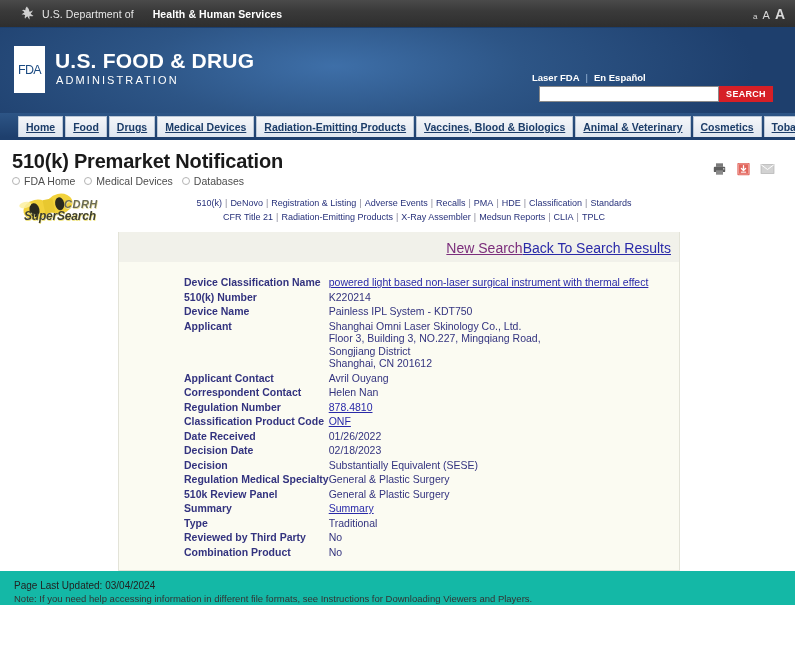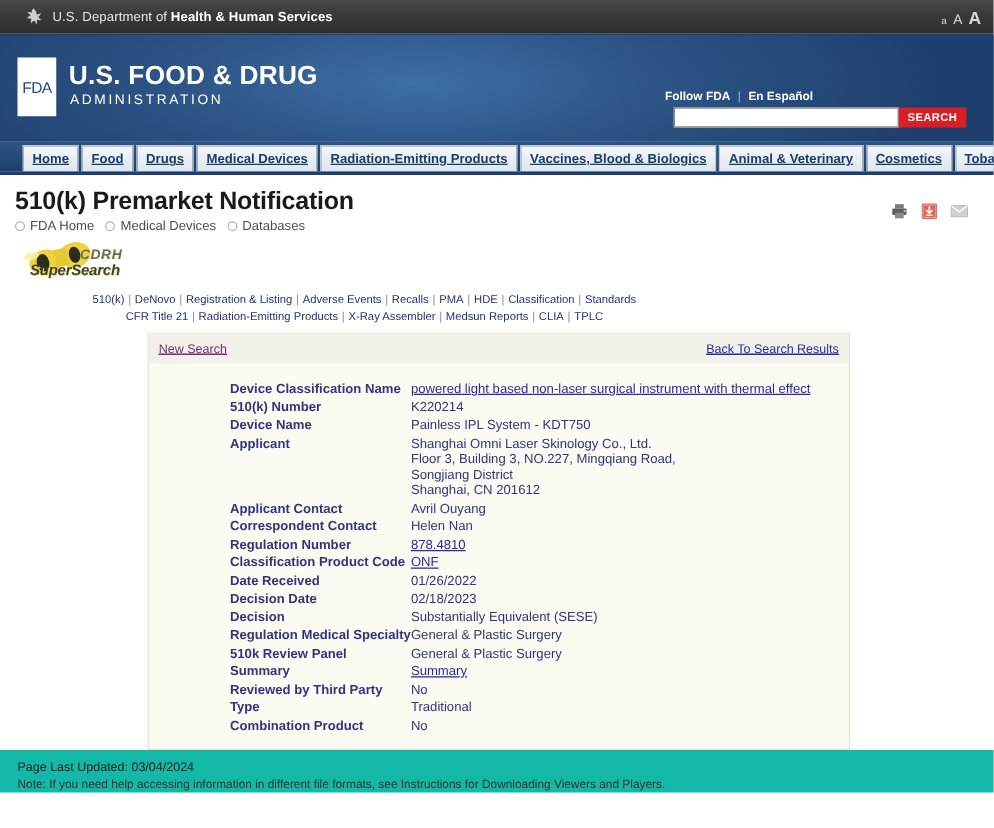--- a/index.html
+++ b/index.html
@@ -25,21 +25,21 @@
     margin-right: 6px;
     flex: 0 0 auto;
     display: block;
   }
   #hhs-text {
     color: #e8e8e8;
     font-size: 10.5px;
     letter-spacing: 0.1px;
     white-space: nowrap;
   }
-  #hhs-text b { color: #ffffff; font-weight: bold; }
+  #hhs-text b { color: #ffffff; font-weight: bold; margin-left: 16px; }
   #font-sizer {
     margin-left: auto;
     display: flex;
     align-items: baseline;
     gap: 5px;
     color: #d8d8d8;
   }
   #font-sizer span { cursor: pointer; }
   .fs-s { font-size: 8px; }
   .fs-m { font-size: 11px; }
@@ -190,21 +190,20 @@
     align-items: center;
   }
   .tool-ico { width: 15px; height: 14px; display: block; cursor: pointer; }
 
   
   #midbar {
     display: flex;
     align-items: flex-start;
     padding: 2px 0 6px 14px;
     min-height: 40px;
-    flex-direction: column;
   }
   #supersearch {
     width: 110px; height: 36px;
     background: #ffffff;
     position: relative;
     flex: 0 0 auto;
     overflow: hidden;
   }
   #ss-txt1 {
     position: absolute;
@@ -245,26 +244,25 @@
   #content {
     margin: 0 0 0 118px;
     width: 562px;
     background: #fbfbf2;
     border: 1px solid #e3e3d8;
     border-top: none;
     padding: 0;
   }
   #searchnav {
     display: flex;
-    justify-content: space-between;
+    justify-content: flex-end;
     align-items: center;
     padding: 8px 8px 6px 8px;
     background: #f1f1ea;
-    font-size: 10px;
-    text-decoration: underline;
+    font-size: 14px;
   }
   #new-search {
     color: #7b2d7b;
     text-decoration: underline;
     cursor: pointer;
   }
   #back-results {
     color: #2929a8;
     text-decoration: underline;
     cursor: pointer;
@@ -331,21 +329,21 @@
       <span>FDA</span>
     </div>
     <div id="brand-lines">
       <div id="brand-l1">U.S. FOOD &amp; DRUG</div>
       <div id="brand-l2">ADMINISTRATION</div>
     </div>
   </div>
 
   <div id="utility">
     <div id="utility-links">
-      <a>Follow FDA</a><span class="sep">|</span><a>En Español</a>
+      <a>Laser FDA</a><span class="sep">|</span><a>En Español</a>
     </div>
     <div id="searchrow">
       <input id="search-input" type="text" value="" placeholder="" style="">
       <button id="search-button">SEARCH</button>
     </div>
   </div>
 </div>
 
 <div id="nav">
   <div class="nav-item">Home</div>
@@ -504,29 +502,29 @@
             <span class="val-line">General &amp; Plastic Surgery</span>
           </td>
         </tr>
         <tr>
           <td class="lbl">Summary</td>
           <td class="val">
             <a class="val-line">Summary</a>
           </td>
         </tr>
         <tr>
+          <td class="lbl">Type</td>
+          <td class="val">
+            <span class="val-line">Traditional</span>
+          </td>
+        </tr>
+        <tr>
           <td class="lbl">Reviewed by Third Party</td>
           <td class="val">
             <span class="val-line">No</span>
-          </td>
-        </tr>
-        <tr>
-          <td class="lbl">Type</td>
-          <td class="val">
-            <span class="val-line">Traditional</span>
           </td>
         </tr>
         <tr>
           <td class="lbl">Combination Product</td>
           <td class="val">
             <span class="val-line">No</span>
           </td>
         </tr>
       </tbody>
   </table>

